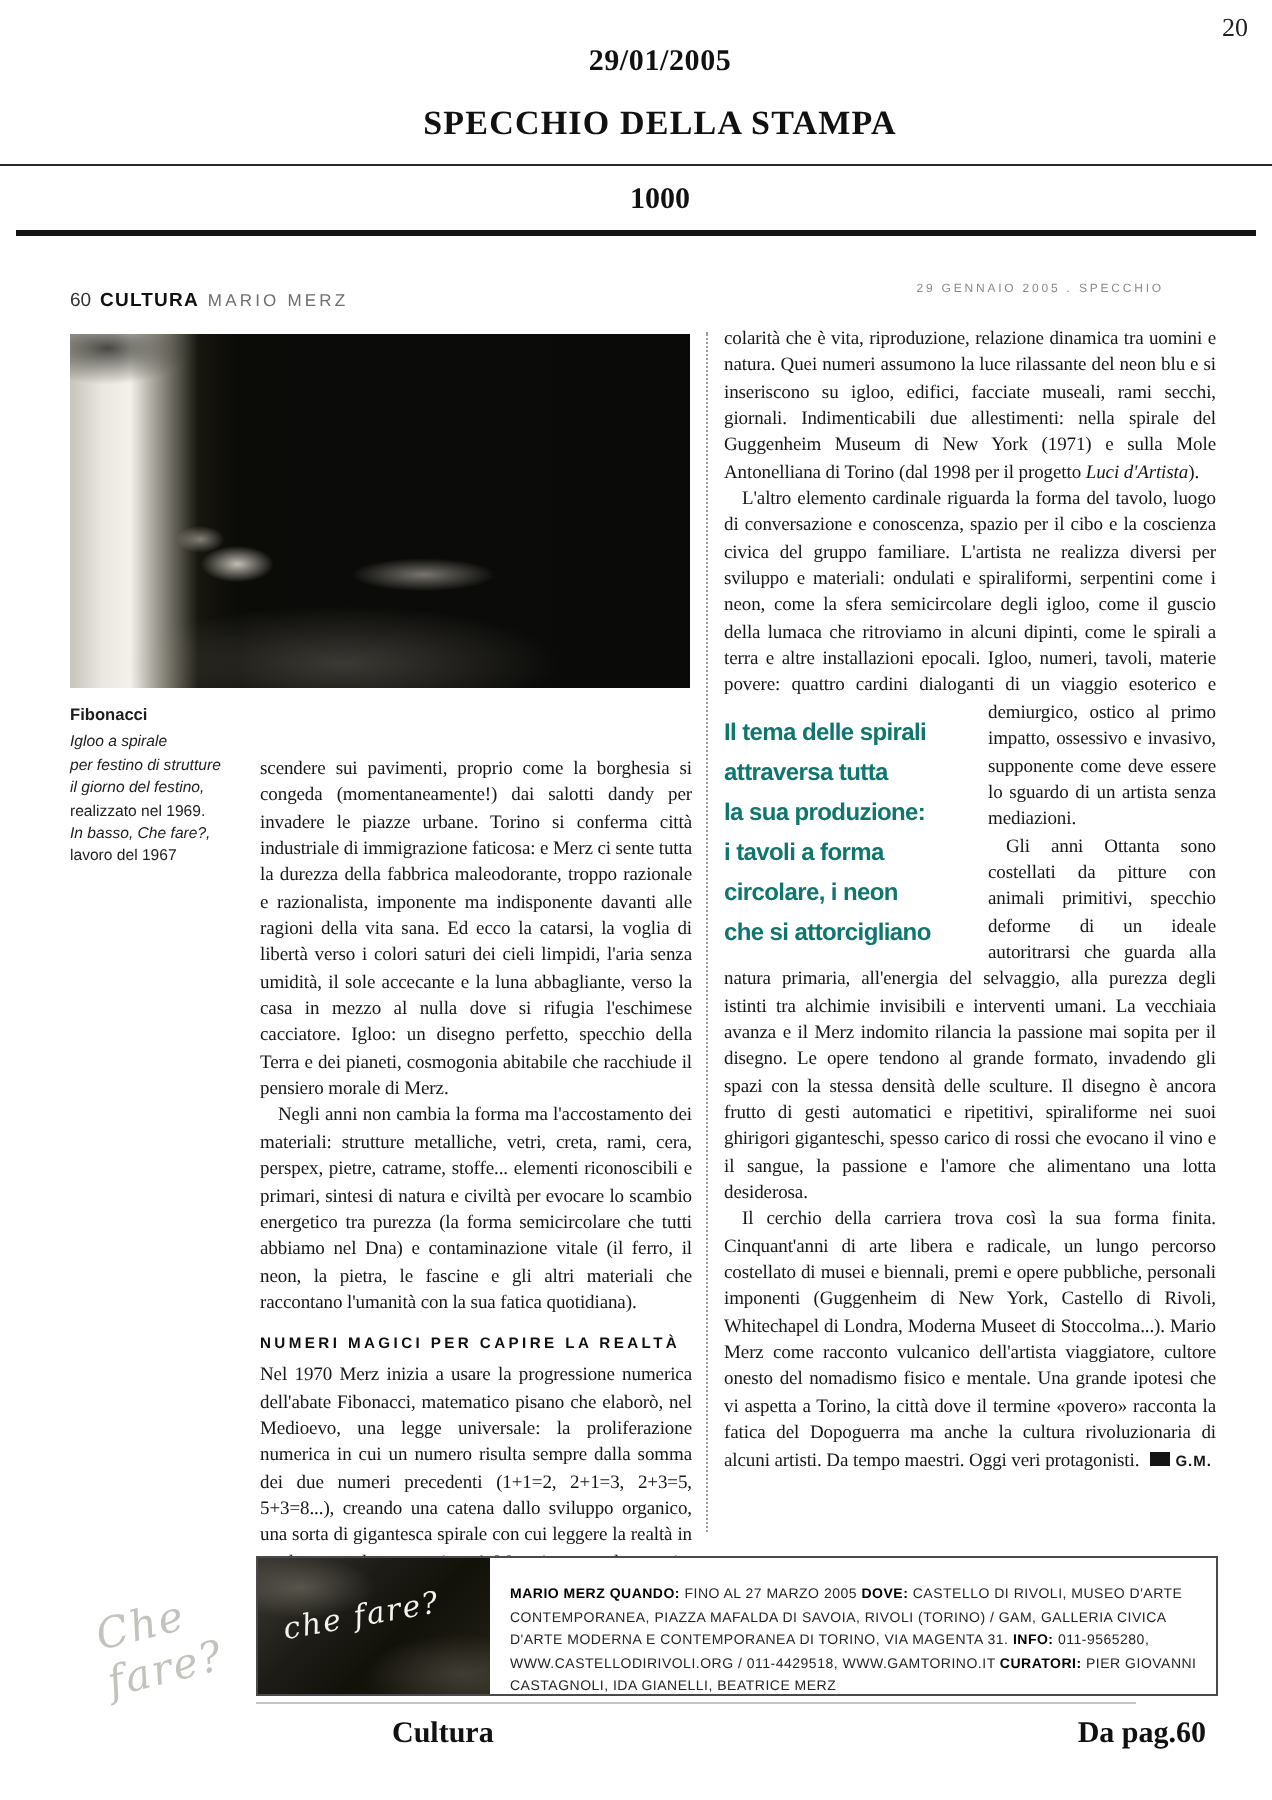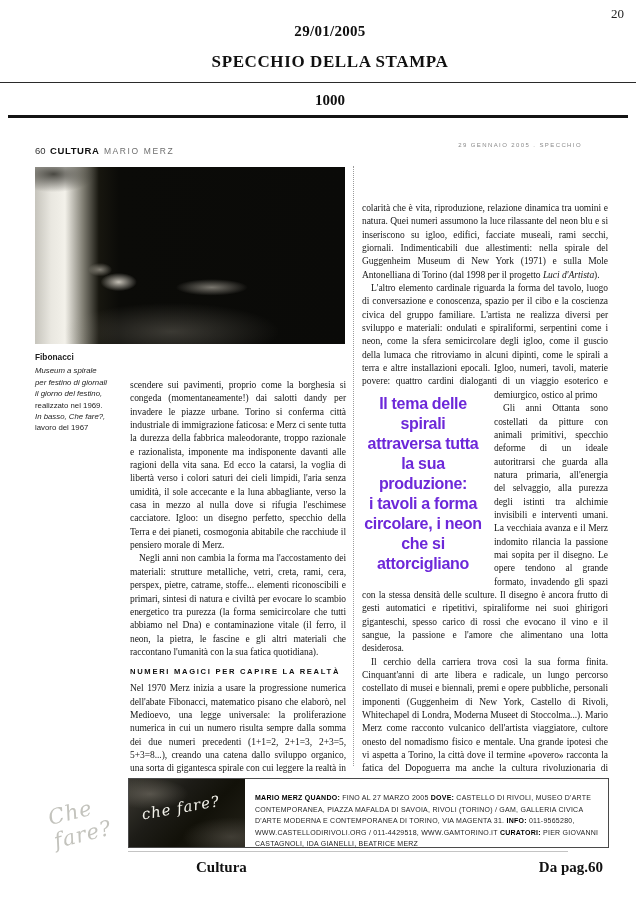--- a/index.html
+++ b/index.html
@@ -39,32 +39,32 @@
 
   
   .caption{position:absolute;left:35px;top:352px;width:95px;
            font-family:"Liberation Sans",sans-serif;font-size:7.8px;
            line-height:11.4px;color:#1d1d1d;}
   .cap-title{font-weight:bold;font-size:8.3px;margin-bottom:2px;}
   .cap-it{font-style:italic;}
 
   
   .col-left{position:absolute;left:130px;top:351px;width:216px;margin-top:28px;}
-  .col-right{position:absolute;left:362px;top:164px;width:246px;margin-top:38px;}
+  .col-right{position:absolute;left:362px;top:164px;width:246px;}
   .body-p{margin:0;font-size:9.5px;line-height:13.35px;text-align:justify;
           letter-spacing:-.05px;color:#161616;}
   .indent{text-indent:9px;}
   .subhead{font-family:"Liberation Sans",sans-serif;font-weight:bold;font-size:7.6px;
            letter-spacing:1.7px;margin:8px 0 6px;color:#101010;}
   .divider-dotted{position:absolute;left:353px;top:166px;height:600px;
                   border-left:1px dotted #9b9b9b;width:0;}
   .pullquote{float:left;width:122px;padding:5px 10px 3px 0;
              font-family:"Liberation Sans",sans-serif;font-weight:bold;
-             font-size:16px;line-height:20px;letter-spacing:-.3px;
-             white-space:pre-line;text-align:center;text-indent:0;color:#6d28d9;}
+             font-size:12px;line-height:20px;letter-spacing:-.3px;
+             white-space:pre-line;text-align:left;text-indent:0;color:#0f766e;}
   .endmark{display:inline-block;width:10px;height:7px;background:#141414;
            margin:0 3px 0 5px;vertical-align:baseline;}
   .byline{font-family:"Liberation Sans",sans-serif;font-weight:bold;
           font-size:7.5px;letter-spacing:.5px;}
 
   
   .margin-script{position:absolute;left:50px;top:795px;width:90px;
                  font-family:"DejaVu Serif",serif;font-style:italic;
                  font-size:21px;color:#c3c3bd;transform:rotate(-14deg);
                  letter-spacing:1px;}
@@ -108,22 +108,22 @@
     <span class="ch-num">60</span>
     <span class="ch-section">CULTURA</span>
     <span class="ch-topic">MARIO MERZ</span>
     <span class="ch-date">29 GENNAIO 2005 . SPECCHIO</span>
   </div>
 
   <div class="photo"></div>
 
   <div class="caption">
     <div class="cap-title">Fibonacci</div>
-    <div class="cap-it">Museum a spirale</div>
-    <div class="cap-it">per festino di giornali</div>
+    <div class="cap-it">Igloo a spirale</div>
+    <div class="cap-it">per festino di strutture</div>
     <div class="cap-it">il giorno del festino,</div>
     <div>realizzato nel 1969.</div>
     <div class="cap-it">In basso, Che fare?,</div>
     <div>lavoro del 1967</div>
   </div>
 
   <div class="col-left">
     <p class="body-p">scendere sui pavimenti, proprio come la borghesia si congeda (momentaneamente!) dai salotti dandy per invadere le piazze urbane. Torino si conferma città industriale di immigrazione faticosa: e Merz ci sente tutta la durezza della fabbrica maleodorante, troppo razionale e razionalista, imponente ma indisponente davanti alle ragioni della vita sana. Ed ecco la catarsi, la voglia di libertà verso i colori saturi dei cieli limpidi, l'aria senza umidità, il sole accecante e la luna abbagliante, verso la casa in mezzo al nulla dove si rifugia l'eschimese cacciatore. Igloo: un disegno perfetto, specchio della Terra e dei pianeti, cosmogonia abitabile che racchiude il pensiero morale di Merz.</p>
     <p class="body-p indent">Negli anni non cambia la forma ma l'accostamento dei materiali: strutture metalliche, vetri, creta, rami, cera, perspex, pietre, catrame, stoffe... elementi riconoscibili e primari, sintesi di natura e civiltà per evocare lo scambio energetico tra purezza (la forma semicircolare che tutti abbiamo nel Dna) e contaminazione vitale (il ferro, il neon, la pietra, le fascine e gli altri materiali che raccontano l'umanità con la sua fatica quotidiana).</p>
     <h4 class="subhead">NUMERI MAGICI PER CAPIRE LA REALTÀ</h4>
@@ -135,20 +135,21 @@
   <div class="col-right">
     <p class="body-p"><span>colarità che è vita, riproduzione, relazione dinamica tra uomini e natura. Quei numeri assumono la luce rilassante del neon blu e si inseriscono su igloo, edifici, facciate museali, rami secchi, giornali. Indimenticabili due allestimenti: nella spirale del Guggenheim Museum di New York (1971) e sulla Mole Antonelliana di Torino (dal 1998 per il progetto </span><i>Luci d'Artista</i><span>).</span></p>
     <p class="body-p indent">
       <span>L'altro elemento cardinale riguarda la forma del tavolo, luogo di conversazione e conoscenza, spazio per il cibo e la coscienza civica del gruppo familiare. L'artista ne realizza diversi per sviluppo e materiali: ondulati e spiraliformi, serpentini come i neon, come la sfera semicircolare degli igloo, come il guscio della lumaca che ritroviamo in alcuni dipinti, come le spirali a terra e altre installazioni epocali. Igloo, numeri, tavoli, materie povere: quattro cardini dialoganti di un viaggio esoterico e demiurgico, ostico al primo</span>
       <span class="pullquote">Il tema delle spirali
 attraversa tutta
 la sua produzione:
 i tavoli a forma
 circolare, i neon
 che si attorcigliano</span>
+      <span>impatto, ossessivo e invasivo, supponente come deve essere lo sguardo di un artista senza mediazioni.</span>
     </p>
     <p class="body-p indent">Gli anni Ottanta sono costellati da pitture con animali primitivi, specchio deforme di un ideale autoritrarsi che guarda alla natura primaria, all'energia del selvaggio, alla purezza degli istinti tra alchimie invisibili e interventi umani. La vecchiaia avanza e il Merz indomito rilancia la passione mai sopita per il disegno. Le opere tendono al grande formato, invadendo gli spazi con la stessa densità delle sculture. Il disegno è ancora frutto di gesti automatici e ripetitivi, spiraliforme nei suoi ghirigori giganteschi, spesso carico di rossi che evocano il vino e il sangue, la passione e l'amore che alimentano una lotta desiderosa.</p>
     <p class="body-p indent"><span>Il cerchio della carriera trova così la sua forma finita. Cinquant'anni di arte libera e radicale, un lungo percorso costellato di musei e biennali, premi e opere pubbliche, personali imponenti (Guggenheim di New York, Castello di Rivoli, Whitechapel di Londra, Moderna Museet di Stoccolma...). Mario Merz come racconto vulcanico dell'artista viaggiatore, cultore onesto del nomadismo fisico e mentale. Una grande ipotesi che vi aspetta a Torino, la città dove il termine «povero» racconta la fatica del Dopoguerra ma anche la cultura rivoluzionaria di alcuni artisti. Da tempo maestri. Oggi veri protagonisti.</span><span class="endmark"></span><span class="byline">G.M.</span></p>
   </div>
 
   <div class="margin-script">Che fare?</div>
 
   <div class="infobox">
     <div class="infobox-art">
       <div class="infobox-script">che fare?</div>

